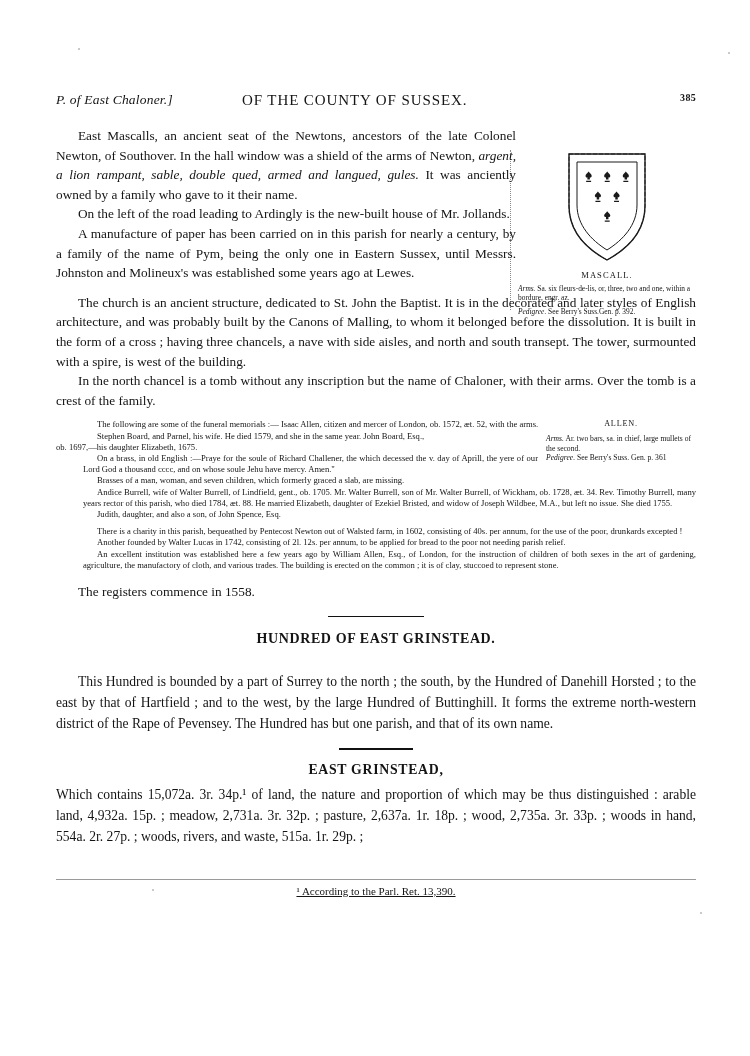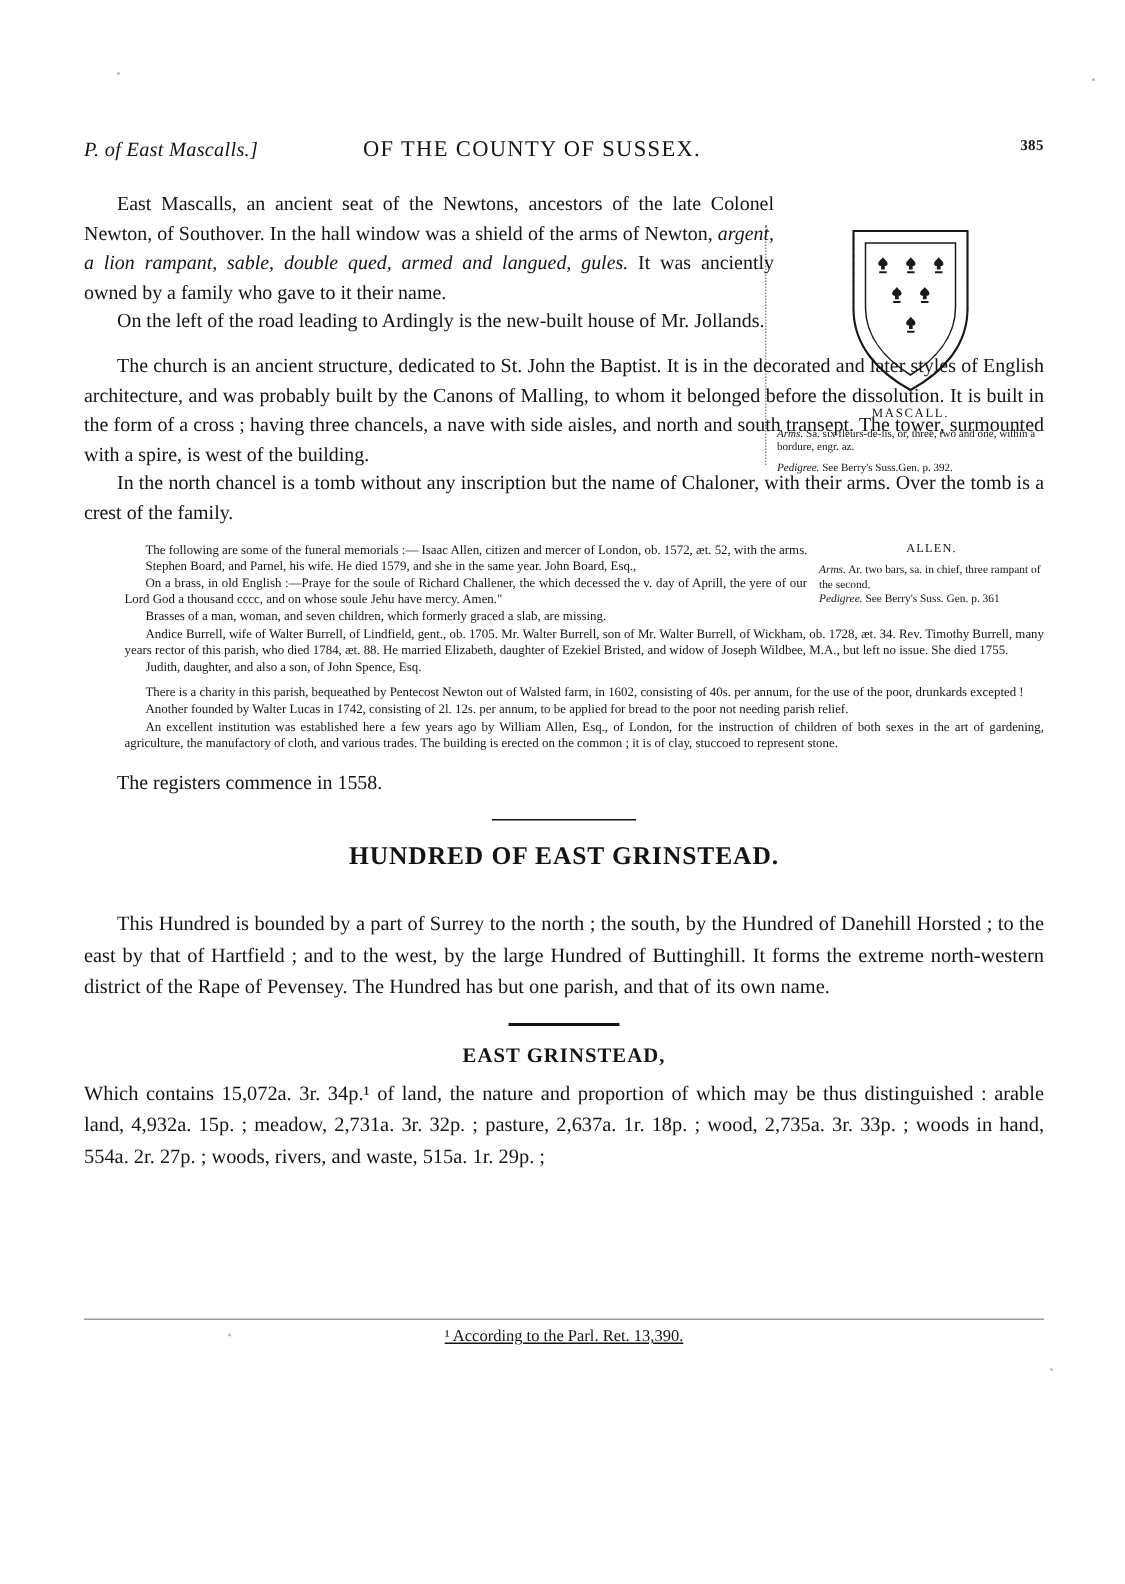--- a/index.html
+++ b/index.html
@@ -133,21 +133,21 @@
   .rule {
     width: 96px;
     height: 1.6px;
     background: #111;
     margin: 14px auto 12px auto;
   }
   .rule.short { width: 74px; }
   h2.hundred {
     margin: 14px;
     text-align: center;
-    font-size: 17px;
+    font-size: 14px;
     font-weight: bold;
     letter-spacing: 0.6px;
   }
   h3.town {
     margin: 0;
     text-align: center;
     font-size: 13.8px;
     letter-spacing: 0.7px;
   }
   
@@ -178,21 +178,21 @@
 <body>
 
 <div class="page">
 
   <div class="speck" style="left:78px;top:48px;width:2px;height:2px;"></div>
   <div class="speck" style="left:728px;top:52px;width:2px;height:2px;"></div>
   <div class="speck" style="left:152px;top:889px;width:2px;height:2px;"></div>
   <div class="speck" style="left:700px;top:912px;width:2px;height:2px;"></div>
 
   <div class="header">
-    <div class="hdr-left">P. of East Mascalls.]</div>
+    <div class="hdr-left">P. of East Chaloner.]</div>
     <div class="hdr-center">OF THE COUNTY OF SUSSEX.</div>
     <div class="hdr-page">385</div>
   </div>
 
   <div class="dotline"></div>
 
   <div class="arms-block">
     <div class="shield-wrap">
       <svg width="100" height="120" viewBox="0 0 100 120">
 
@@ -235,40 +235,42 @@
   </div>
 
   <div class="body-main">
 
     <p class="tx wrap-narrow"><span>East Mascalls, an ancient seat of the Newtons, ancestors of the late Colonel Newton, of Southover.   In the hall window was a shield of the arms of Newton,</span>
       <span class="ital">argent, a lion rampant, sable, double qued, armed and langued, gules.</span>
       <span>It was anciently owned by a family who gave to it their name.</span></p>
 
     <p class="tx wrap-narrow">On the left of the road leading to Ardingly is the new-built house of Mr. Jollands.</p>
 
+    <p class="tx wrap-narrow">A manufacture of paper has been carried on in this parish for nearly a century, by a family of the name of Pym, being the only one in Eastern Sussex, until Messrs. Johnston and Molineux's was established some years ago at Lewes.</p>
 
     <div style="height:10px"></div>
 
 
     <p class="tx wrap-full">The church is an ancient structure, dedicated to St. John the Baptist.   It is in the decorated and later styles of English architecture, and was probably built by the Canons of Malling, to whom it belonged before the dissolution.   It is built in the form of a cross ; having three chancels, a nave with side aisles, and north and south transept.   The tower, surmounted with a spire, is west of the building.</p>
 
     <p class="tx wrap-full">In the north chancel is a tomb without any inscription but the name of Chaloner, with their arms.   Over the tomb is a crest of the family.</p>
 
     <div style="height:9px"></div>
 
     <div class="sp-cols">
       <p class="smallprint ind">The following are some of the funeral memorials :— Isaac Allen, citizen and mercer of London, ob. 1572, æt. 52, with the arms.</p>
       <p class="smallprint ind" style="padding-right:158px">Stephen Board, and Parnel, his wife.   He died 1579, and she in the same year.   John Board, Esq.,</p>
+      <p class="smallprint" style="padding-right:158px">ob. 1697,—his daughter Elizabeth, 1675.</p>
       <p class="smallprint ind" style="padding-right:158px">On a brass, in old English :—Praye for the soule of Richard Challener, the which decessed the v. day of Aprill, the yere of our Lord God a thousand cccc, and on whose soule Jehu have mercy.  Amen."</p>
 
       <div class="sp-right">
         <div style="text-align:center;letter-spacing:0.8px;font-size:8.2px;">ALLEN.</div>
         <div style="margin-top:5px;">
           <span style="font-style:italic">Arms.</span>
-          <span>Ar. two bars, sa. in chief, three rampant of the second.</span>
+          <span>Ar. two bars, sa. in chief, large mullets of the second.</span>
         </div>
         <div>
           <span style="font-style:italic">Pedigree.</span>
           <span>See Berry's Suss. Gen. p. 361</span>
         </div>
       </div>
 
       <p class="smallprint ind">Brasses of a man, woman, and seven children, which formerly graced a slab, are missing.</p>
       <p class="smallprint ind">Andice Burrell, wife of Walter Burrell, of Lindfield, gent., ob. 1705.   Mr. Walter Burrell, son of Mr. Walter Burrell, of Wickham, ob. 1728, æt. 34.   Rev. Timothy Burrell, many years rector of this parish, who died 1784, æt. 88.   He married Elizabeth, daughter of Ezekiel Bristed, and widow of Joseph Wildbee, M.A., but left no issue.   She died 1755.</p>
       <p class="smallprint ind">Judith, daughter, and also a son, of John Spence, Esq.</p>

